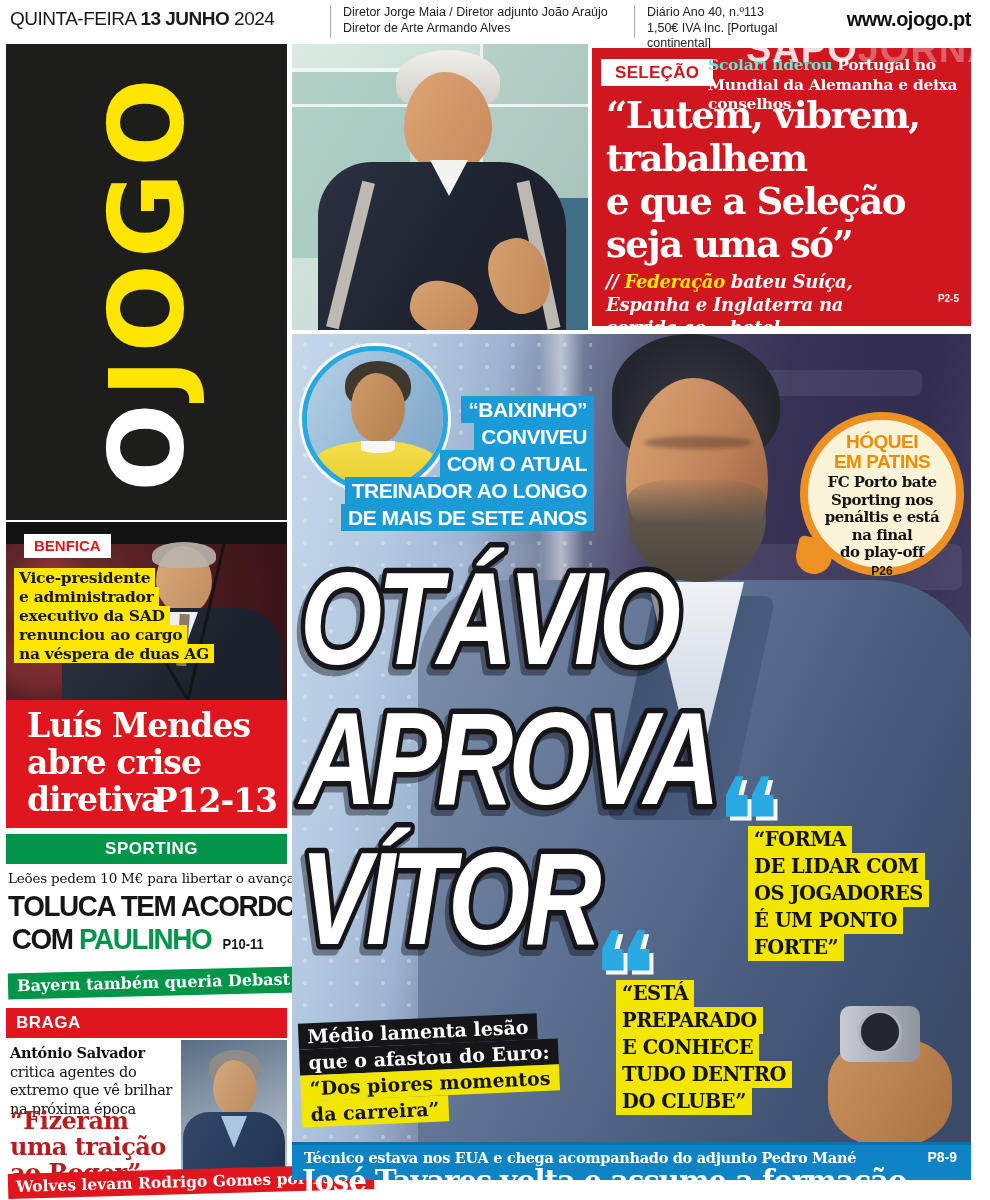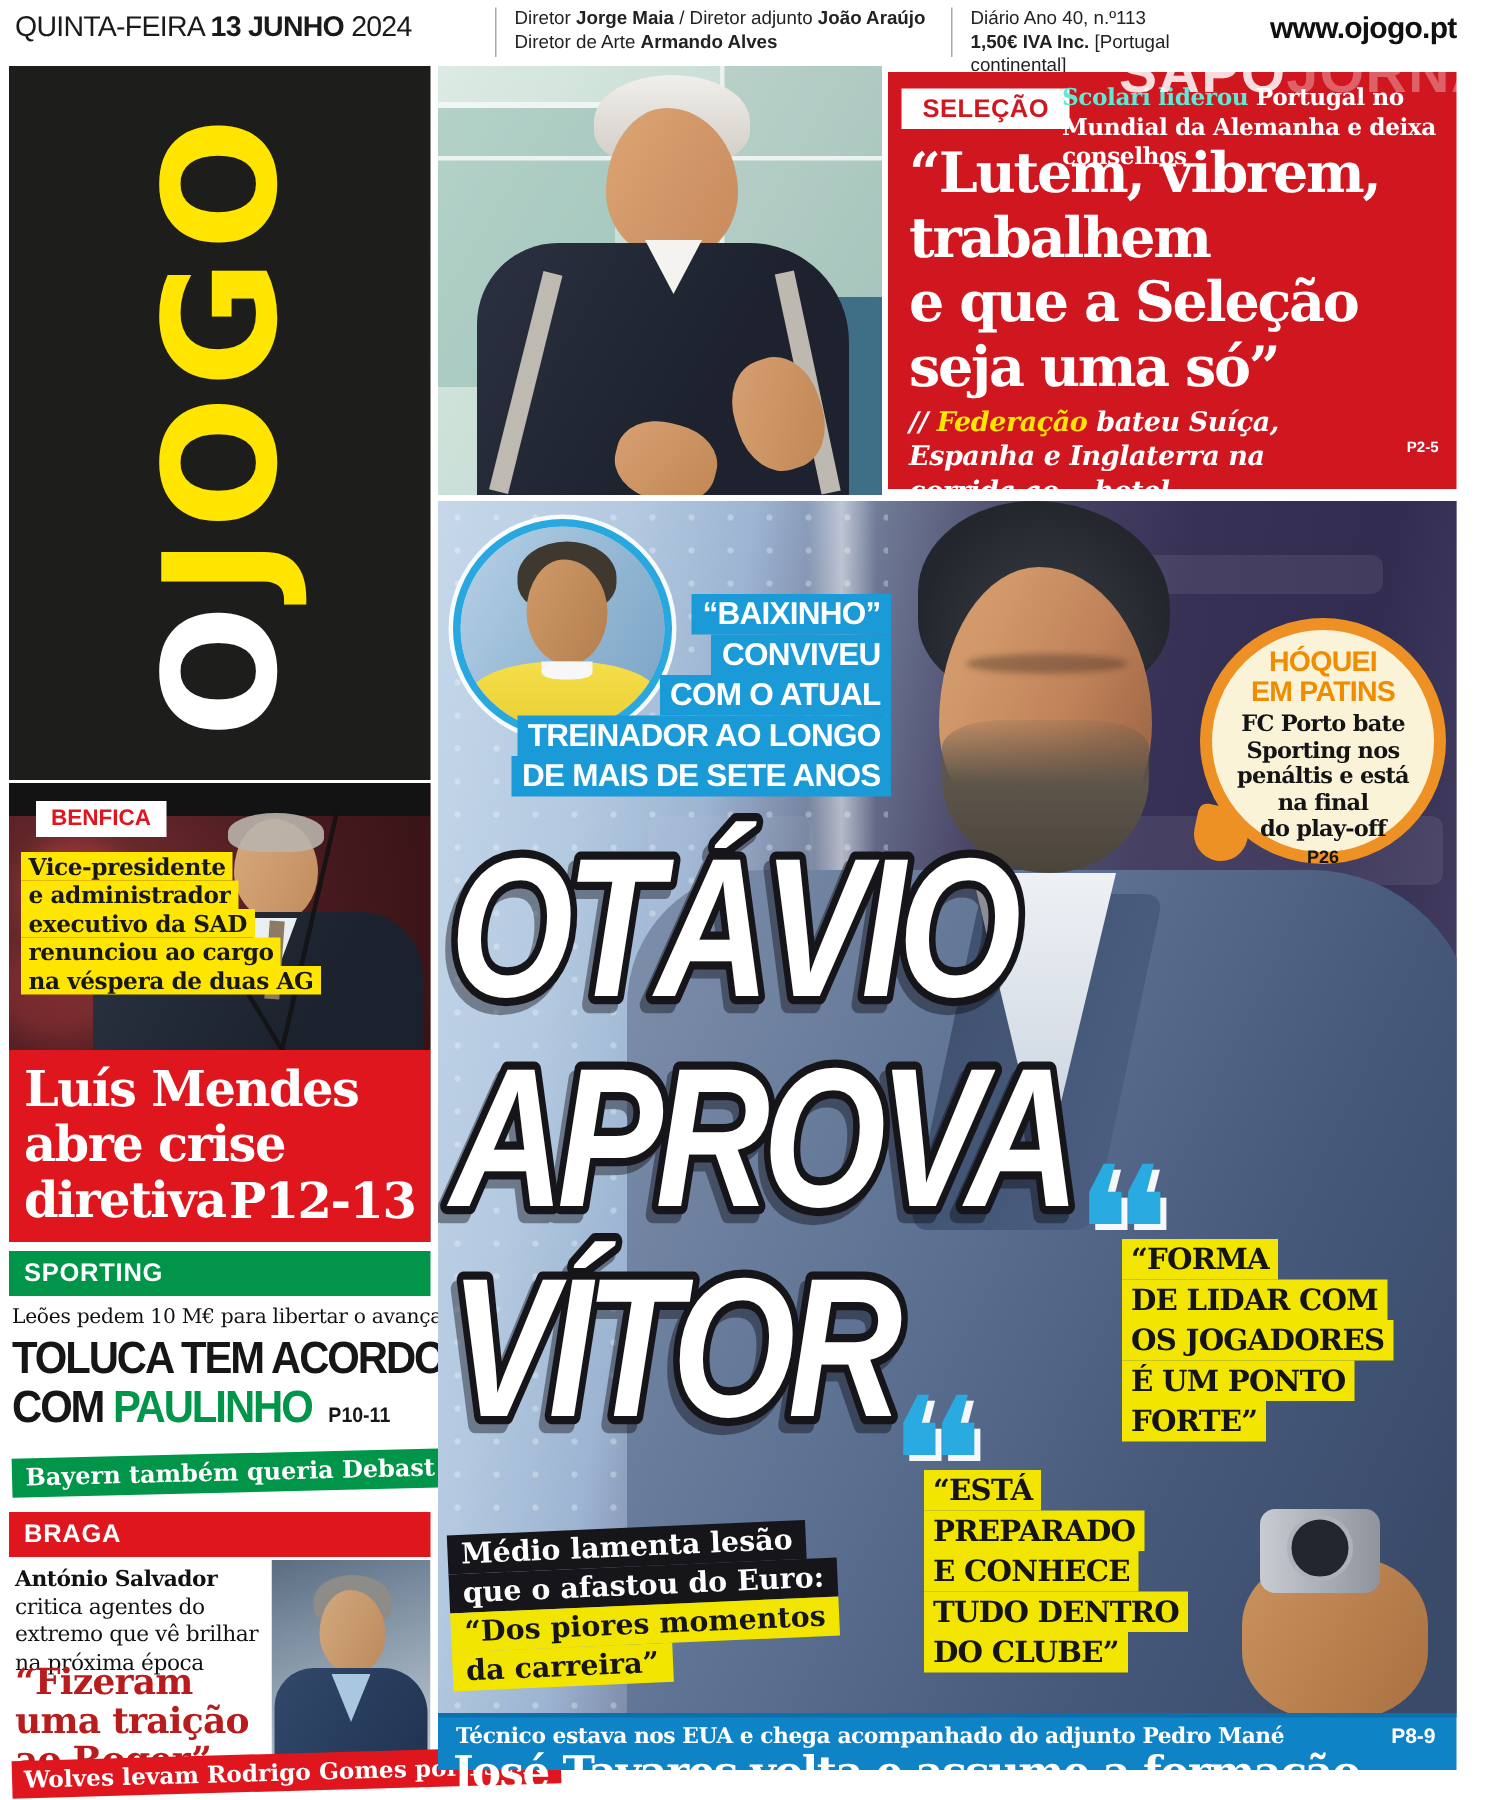--- a/index.html
+++ b/index.html
@@ -5,21 +5,21 @@
   * { margin:0; padding:0; box-sizing:border-box; }
   html,body { background:#e8e8e8; }
   body { width:990px; height:1200px; font-family:"Liberation Sans",sans-serif; }
   #page { position:relative; width:990px; height:1200px; background:#fff; overflow:hidden; }
 
   
   #topbar { position:absolute; left:0; top:0; width:990px; height:42px; background:#fff; z-index:20; }
   .tb-date { position:absolute; left:10px; top:8px; font-size:19px; color:#1a1a1a; letter-spacing:-0.5px; font-family:"Liberation Sans",sans-serif; }
   .tb-date .d-bold { font-weight:bold; }
   .tb-col { position:absolute; top:5px; font-size:12.5px; line-height:15.5px; color:#222; border-left:1px solid #aaa; padding-left:12px; height:33px; font-family:"Liberation Sans",sans-serif; }
-  .tb-col b { font-weight:bold; }
+  .tb-col b { font-weight:normal; }
   #tb-directors { left:330px; width:290px; }
   #tb-edition  { left:634px; width:210px; }
   .tb-web { position:absolute; right:19px; top:8px; font-weight:bold; font-size:20px; color:#101010; letter-spacing:-0.5px; }
 
   
   #watermark { position:absolute; left:746px; top:28px; z-index:40; font-weight:bold; font-size:38px; letter-spacing:1px; white-space:nowrap; }
   #watermark .wm-a { color:rgba(255,255,255,.85); }
   #watermark .wm-b { color:rgba(255,255,255,.32); }
 
   
@@ -65,26 +65,26 @@
   .lm-hair { position:absolute; left:146px; top:20px; width:64px; height:26px; background:rgba(186,180,172,.9); border-radius:50% 50% 35% 35%; }
   .lm-suit { position:absolute; left:56px; top:86px; width:220px; height:94px; background:linear-gradient(120deg,#2a3240,#1b222d 70%); border-radius:36px 42px 0 0; }
   .lm-shirt { position:absolute; left:158px; top:90px; width:34px; height:46px; background:#eceff2; clip-path:polygon(0 0,100% 0,50% 100%); }
   .lm-tie { position:absolute; left:172px; top:92px; width:10px; height:52px; background:#8d7a64; transform:rotate(4deg); }
   .lm-mic { position:absolute; width:2.5px; background:rgba(18,18,18,.85); }
   .lm-m1 { left:198px; top:16px; height:172px; transform:rotate(13deg); }
   .lm-m2 { left:148px; top:58px; height:132px; transform:rotate(-31deg); }
   .bf-tag { position:absolute; left:18px; top:12px; background:#fff; color:#e0161e; font-weight:bold; font-size:15px; line-height:18px; padding:3px 10px; z-index:5; }
   .bf-kicker { position:absolute; left:8px; top:46px; z-index:5; }
   .bf-kicker span { display:table; background:#ffe600; color:#181818; font-family:"DejaVu Serif",serif; font-weight:bold; font-size:15.5px; line-height:19px; padding:0 5px; letter-spacing:-0.3px; }
-  .bf-head { position:absolute; left:0; top:178px; width:281px; height:128px; background:#e0161e; padding:7px 0 0 10px; z-index:5; }
+  .bf-head { position:absolute; left:0; top:178px; width:281px; height:128px; background:#e0161e; padding:7px 0 0 21px; z-index:5; }
   .bf-head div { color:#fff; font-family:"DejaVu Serif",serif; font-weight:bold; font-size:33px; line-height:37px; letter-spacing:-1px; }
   .bf-page { position:absolute; right:10px; bottom:9px; color:#fff; font-weight:bold; font-size:14px; }
 
   
-  #sporting { position:absolute; left:6px; top:834px; width:281px; height:172px; background:#fff; }
+  #sporting { position:absolute; left:6px; top:834px; width:281px; height:172px; background:#fff;text-align:center; }
   .sp-tag { height:30px; background:#009548; color:#fff; font-weight:bold; font-size:17px; line-height:30px; padding-left:10px; letter-spacing:0.5px; }
   .sp-kicker { margin:6px 0 3px 2px; font-family:"DejaVu Serif",serif; font-size:13.5px; color:#111; letter-spacing:-0.2px; white-space:nowrap; }
   .sp-head { margin-left:2px; font-weight:bold; font-size:30px; line-height:33px; color:#161616; letter-spacing:-1.5px; transform:scaleX(0.93); transform-origin:left top; white-space:nowrap; }
   .sp-head .grn { color:#009548; }
   .sp-head .pg { font-size:14px; letter-spacing:0; margin-left:12px; }
   .sp-band { display:table; background:#009548; color:#fff; font-family:"DejaVu Serif",serif; font-weight:bold; font-size:16px; line-height:20px; padding:3px 9px; margin:9px 0 0 2px; transform:rotate(-1.4deg); white-space:nowrap; }
 
   
   #braga { position:absolute; left:6px; top:1008px; width:281px; height:192px; background:#fff; }
   .br-tag { height:30px; background:#e0161e; color:#fff; font-weight:bold; font-size:17px; line-height:30px; padding-left:10px; letter-spacing:0.5px; }

